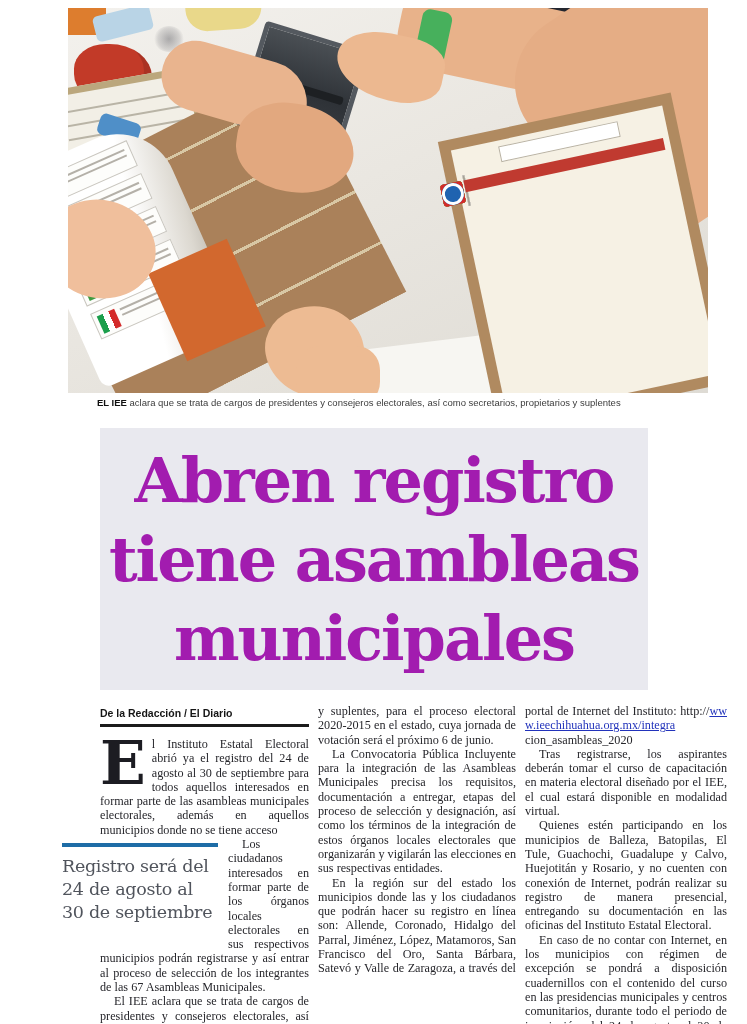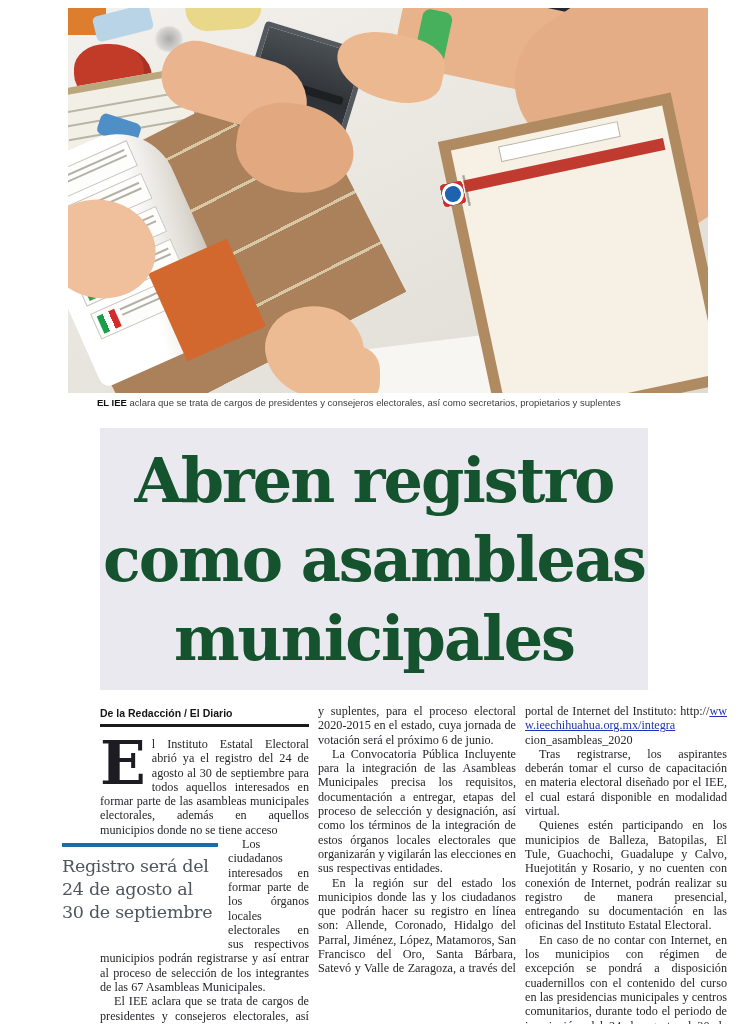--- a/index.html
+++ b/index.html
@@ -59,21 +59,21 @@
 
   
   .caption { position:absolute; left:68px; top:397px; width:640px;
              font-family:"Liberation Sans",sans-serif; font-size:9.5px; color:#3c3c3c; }
   .caption b { color:#111;margin-left:29px; }
 
   
   .headline-box { position:absolute; left:100px; top:428px; width:548px; height:262px;
                   background:#e9e9ef; display:flex; align-items:center; justify-content:center; }
   .headline-box h1 { font-family:"DejaVu Serif", serif; font-weight:700; font-size:62px;
-                     line-height:79px; color:#14532d; text-align:center; letter-spacing:-2px; }
+                     line-height:79px; color:#a21caf; text-align:center; letter-spacing:-2px; }
   .headline-box h1 span { display:block; }
 
   
   .article { position:absolute; left:100px; top:704px; width:627px; height:320px; display:flex; }
   .col { flex:none; }
   .col1 { width:209px; margin-right:9px; }
   .col2 { width:198px; margin-right:9px; }
   .col3 { width:202px; }
   .byline { font-family:"Liberation Sans",sans-serif; font-weight:bold; font-size:10.5px; color:#151515; padding-top:3px; }
   .byline-rule { height:3px; background:#1b1b1b; border:0; margin:5px 0 10px; }
@@ -233,21 +233,21 @@
     </div>
     <div class="ph-child-hand"></div>
     <div class="ph-child-arm"></div>
   </figure>
 
   <p class="caption"><b>EL IEE</b><span> aclara que se trata de cargos de presidentes y consejeros electorales, así como secretarios, propietarios y suplentes</span></p>
 
   <header class="headline-box">
     <h1>
       <span>Abren registro</span>
-      <span>como asambleas</span>
+      <span>tiene asambleas</span>
       <span>municipales</span>
     </h1>
   </header>
 
   <section class="article">
 
     <div class="col col1">
       <div class="byline">De la Redacción / El Diario</div>
       <hr class="byline-rule">
       <p class="pp">

